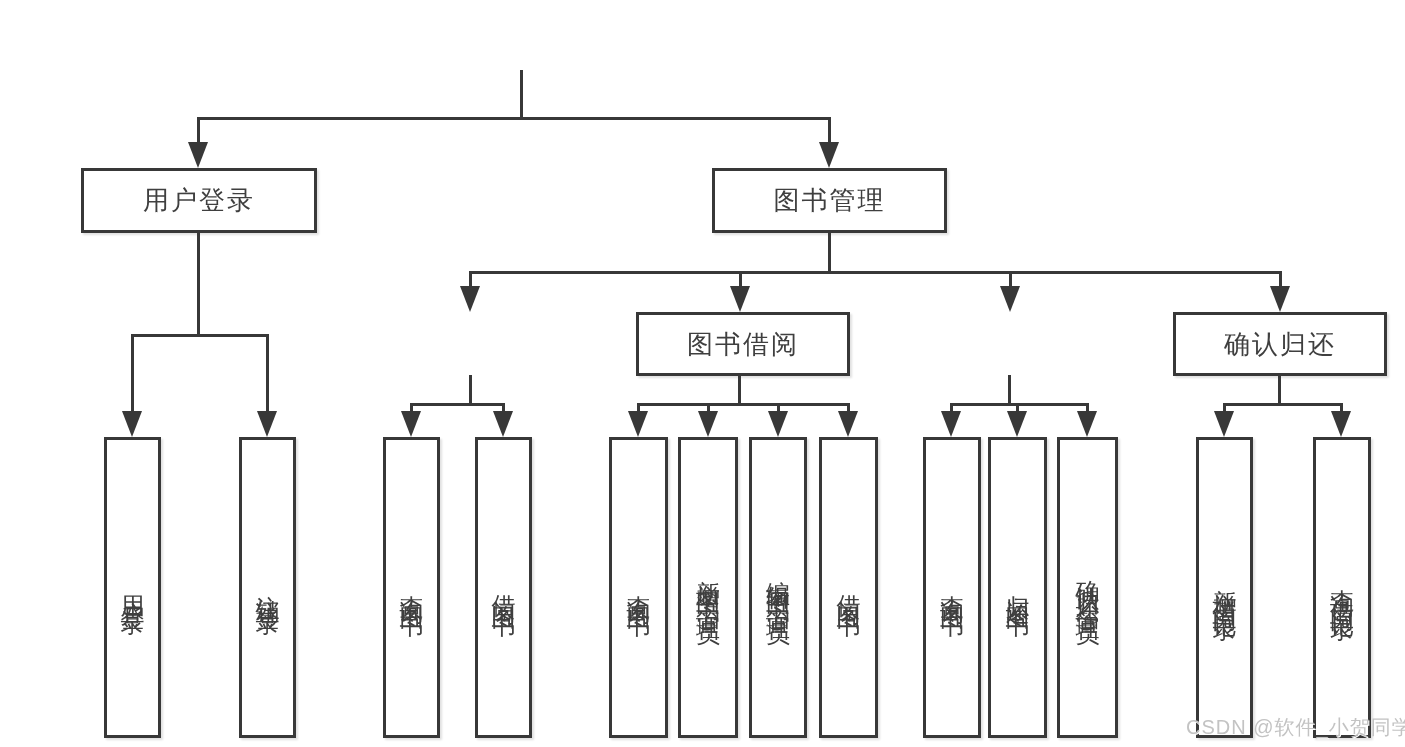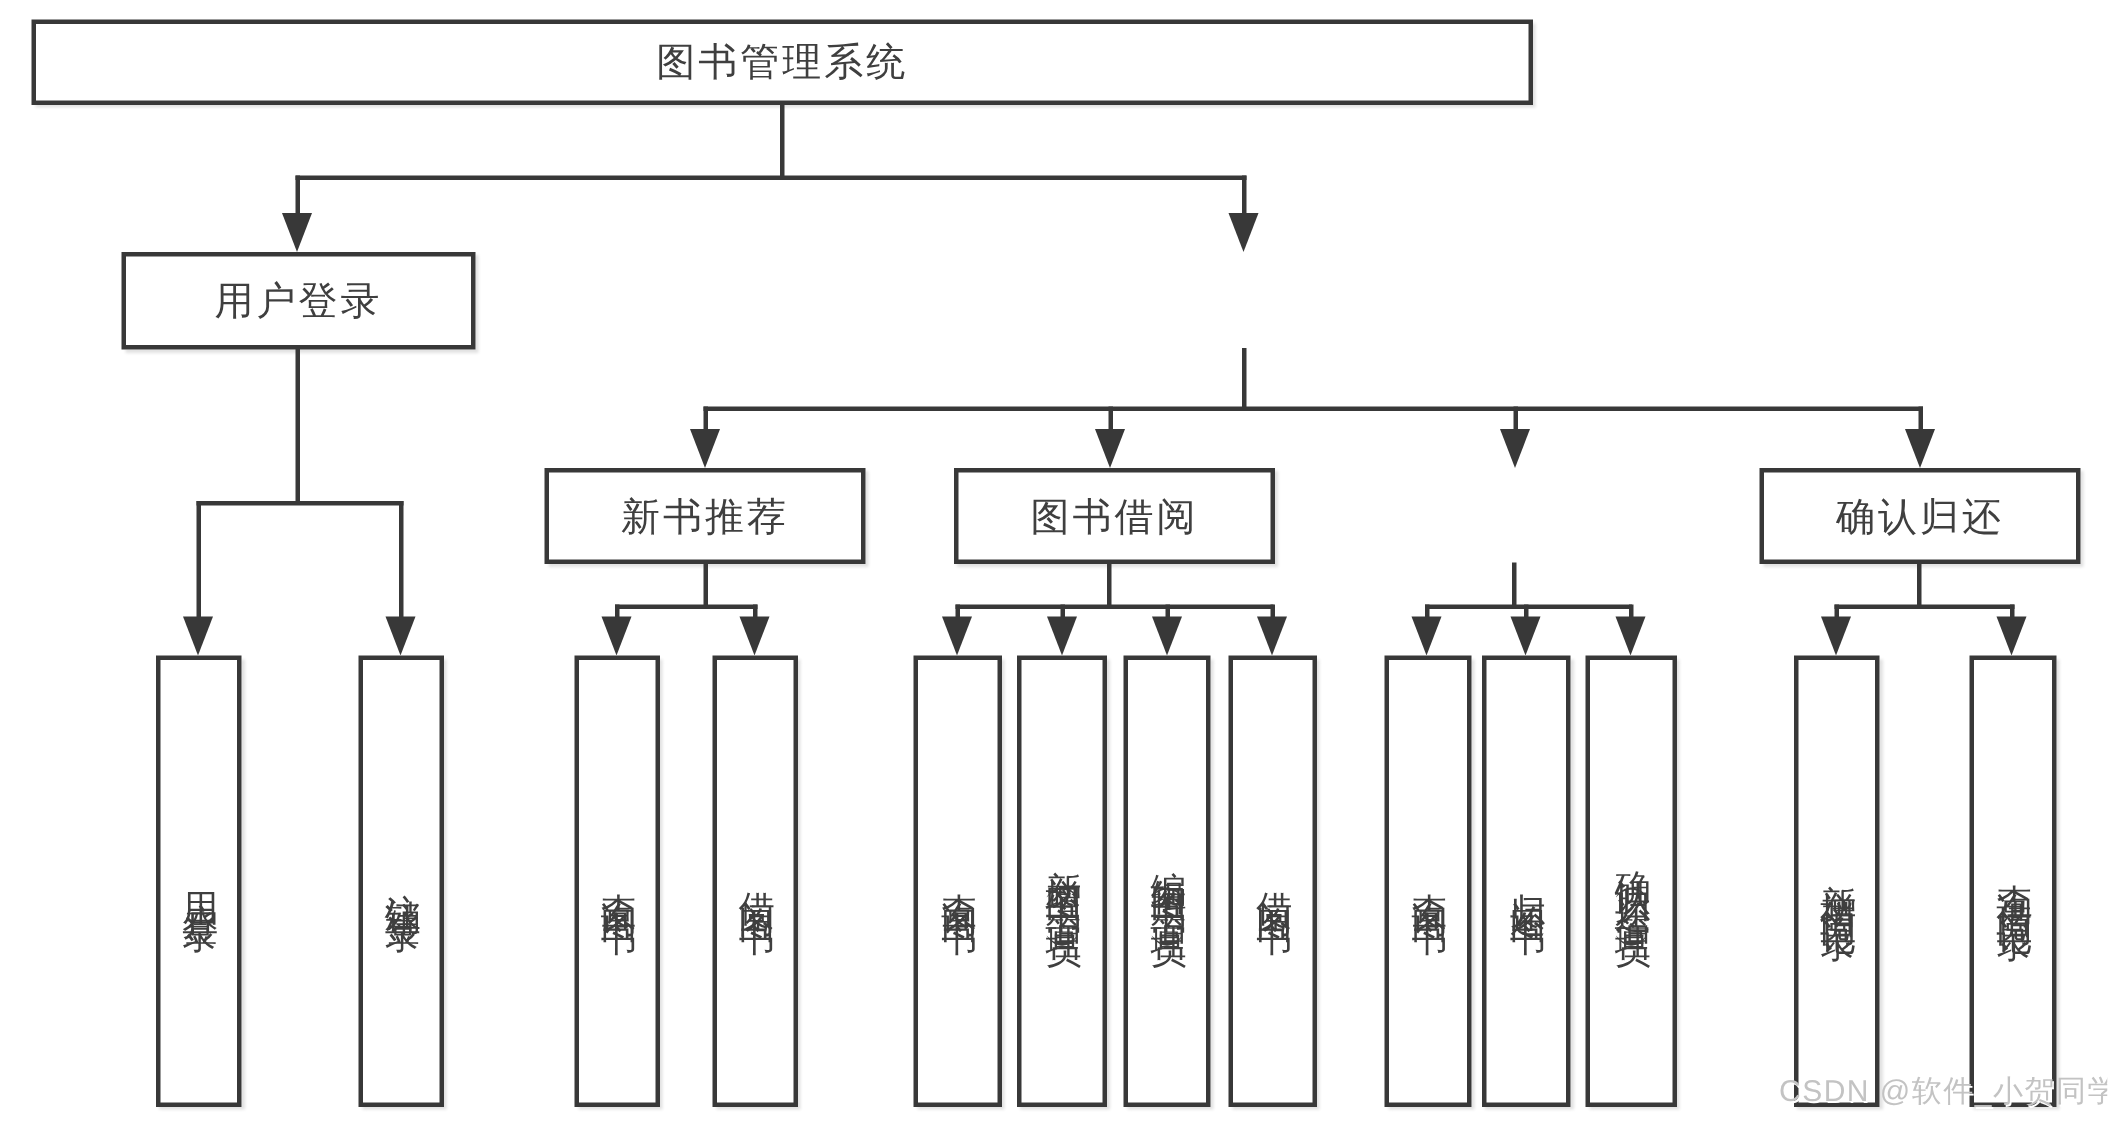--- a/index.html
+++ b/index.html
@@ -42,56 +42,53 @@
     position:absolute;left:1186px;top:714px;
     color:var(--watermark);font-size:20px;letter-spacing:1px;white-space:nowrap;
     text-shadow:1px 1px 0 #ffffff;
   }
 </style>
 </head>
 <body>
 
 <div class="canvas">
 
-  <div class="box" style="left:21px;top:13px;width:1001px;height:57px">
-    <span class="htext">图书管理系统</span>
-  </div>
 
   <div class="vl" style="left:520px;top:70px;height:48px"></div>
   <div class="hl" style="left:197px;top:117px;width:634px"></div>
   <div class="vl" style="left:197px;top:117px;height:28px"></div>
   <div class="arrow" style="left:188px;top:142px"></div>
   <div class="vl" style="left:828px;top:117px;height:28px"></div>
   <div class="arrow" style="left:819px;top:142px"></div>
 
   <div class="box" style="left:81px;top:168px;width:236px;height:65px">
     <span class="htext">用户登录</span>
+  </div>
+  <div class="box" style="left:712px;top:168px;width:235px;height:65px">
+    <span class="htext">图书管理</span>
   </div>
 
   <div class="vl" style="left:197px;top:232px;height:104px"></div>
   <div class="hl" style="left:131px;top:334px;width:138px"></div>
   <div class="vl" style="left:131px;top:334px;height:80px"></div>
   <div class="arrow" style="left:122px;top:411px"></div>
   <div class="vl" style="left:266px;top:334px;height:80px"></div>
   <div class="arrow" style="left:257px;top:411px"></div>
 
   <div class="vl" style="left:828px;top:232px;height:42px"></div>
   <div class="hl" style="left:469px;top:271px;width:813px"></div>
   <div class="vl" style="left:469px;top:271px;height:17px"></div>
   <div class="arrow" style="left:460px;top:286px"></div>
   <div class="vl" style="left:739px;top:271px;height:17px"></div>
   <div class="arrow" style="left:730px;top:286px"></div>
   <div class="vl" style="left:1009px;top:271px;height:17px"></div>
   <div class="arrow" style="left:1000px;top:286px"></div>
   <div class="vl" style="left:1279px;top:271px;height:17px"></div>
   <div class="arrow" style="left:1270px;top:286px"></div>
 
-  <div class="box" style="left:363px;top:312px;width:214px;height:64px">
-    <span class="htext">新书推荐</span>
-  </div>
   <div class="box" style="left:636px;top:312px;width:214px;height:64px">
     <span class="htext">图书借阅</span>
   </div>
   <div class="box" style="left:1173px;top:312px;width:214px;height:64px">
     <span class="htext">确认归还</span>
   </div>
 
   <div class="vl" style="left:469px;top:375px;height:31px"></div>
   <div class="hl" style="left:410px;top:403px;width:95px"></div>
   <div class="vl" style="left:410px;top:403px;height:11px"></div>

